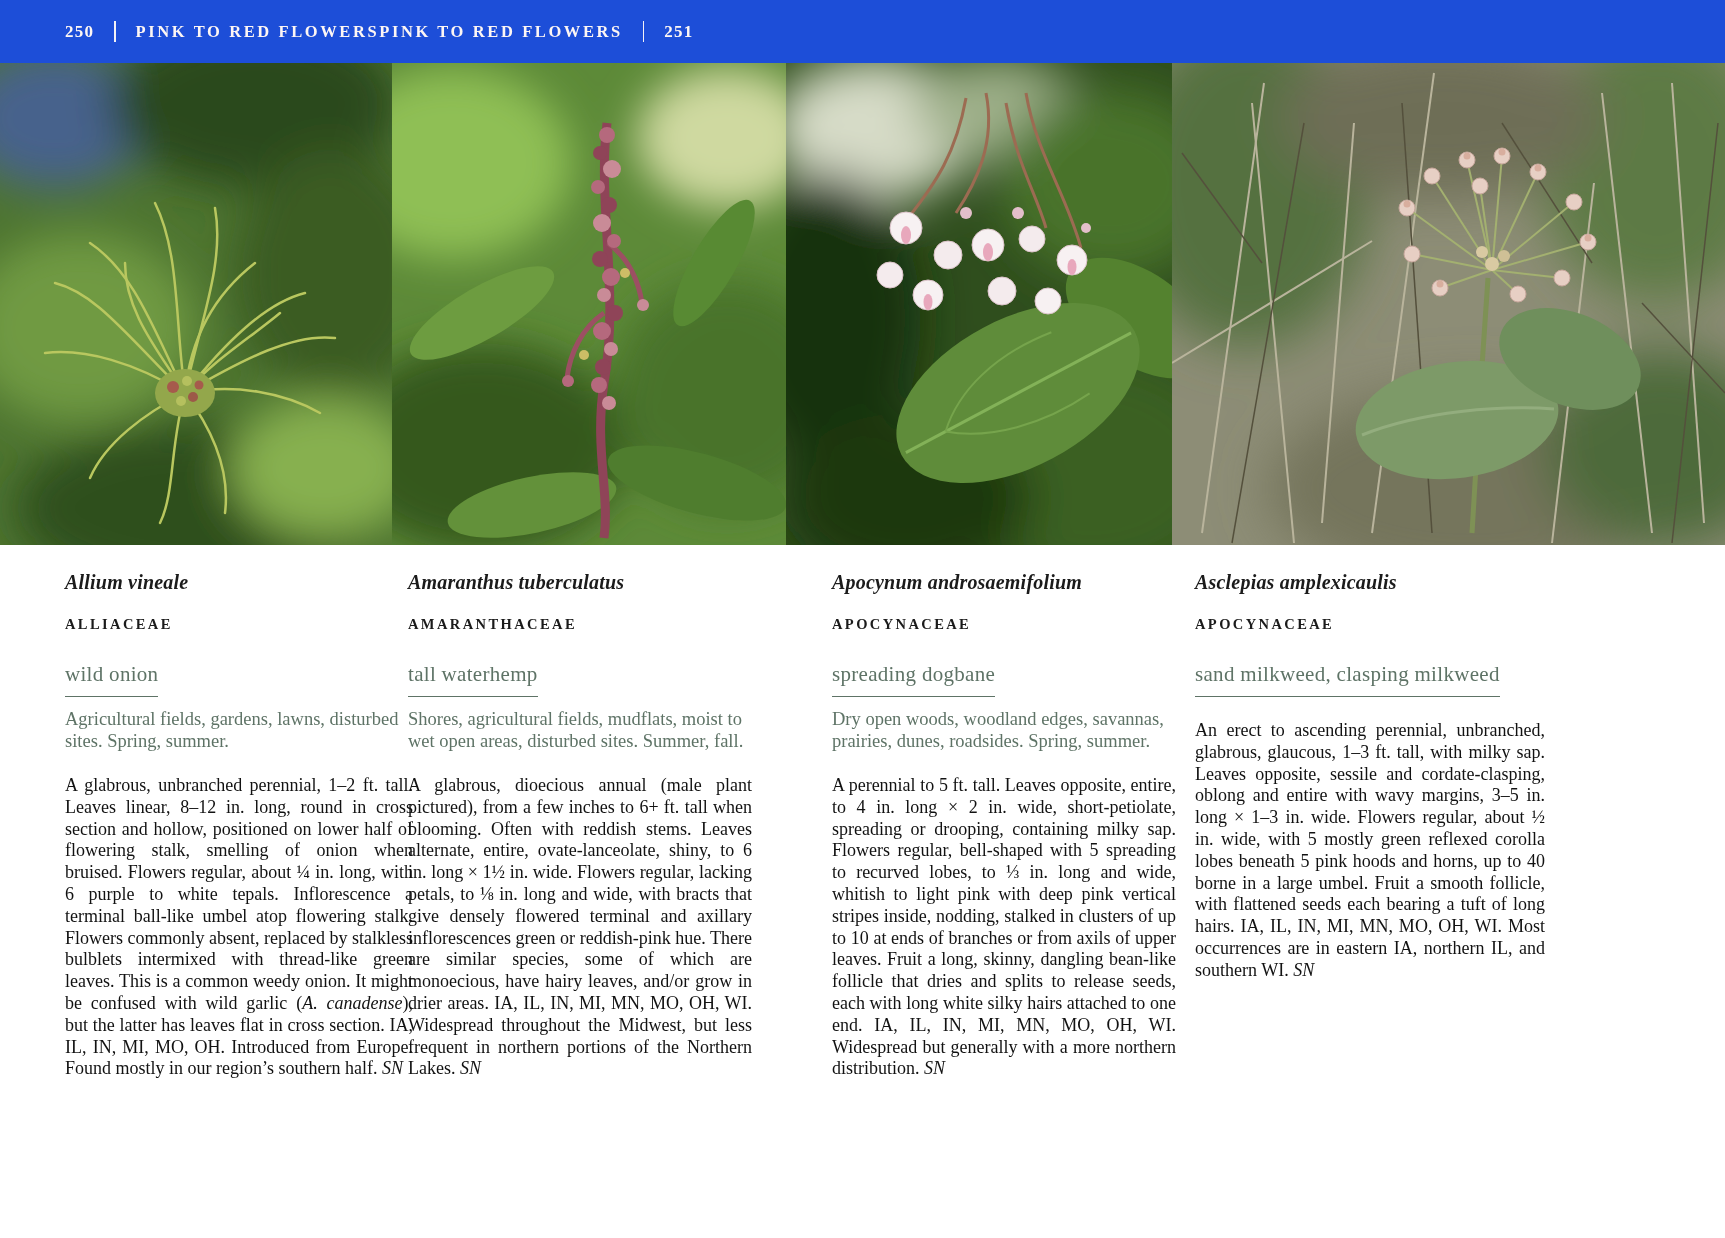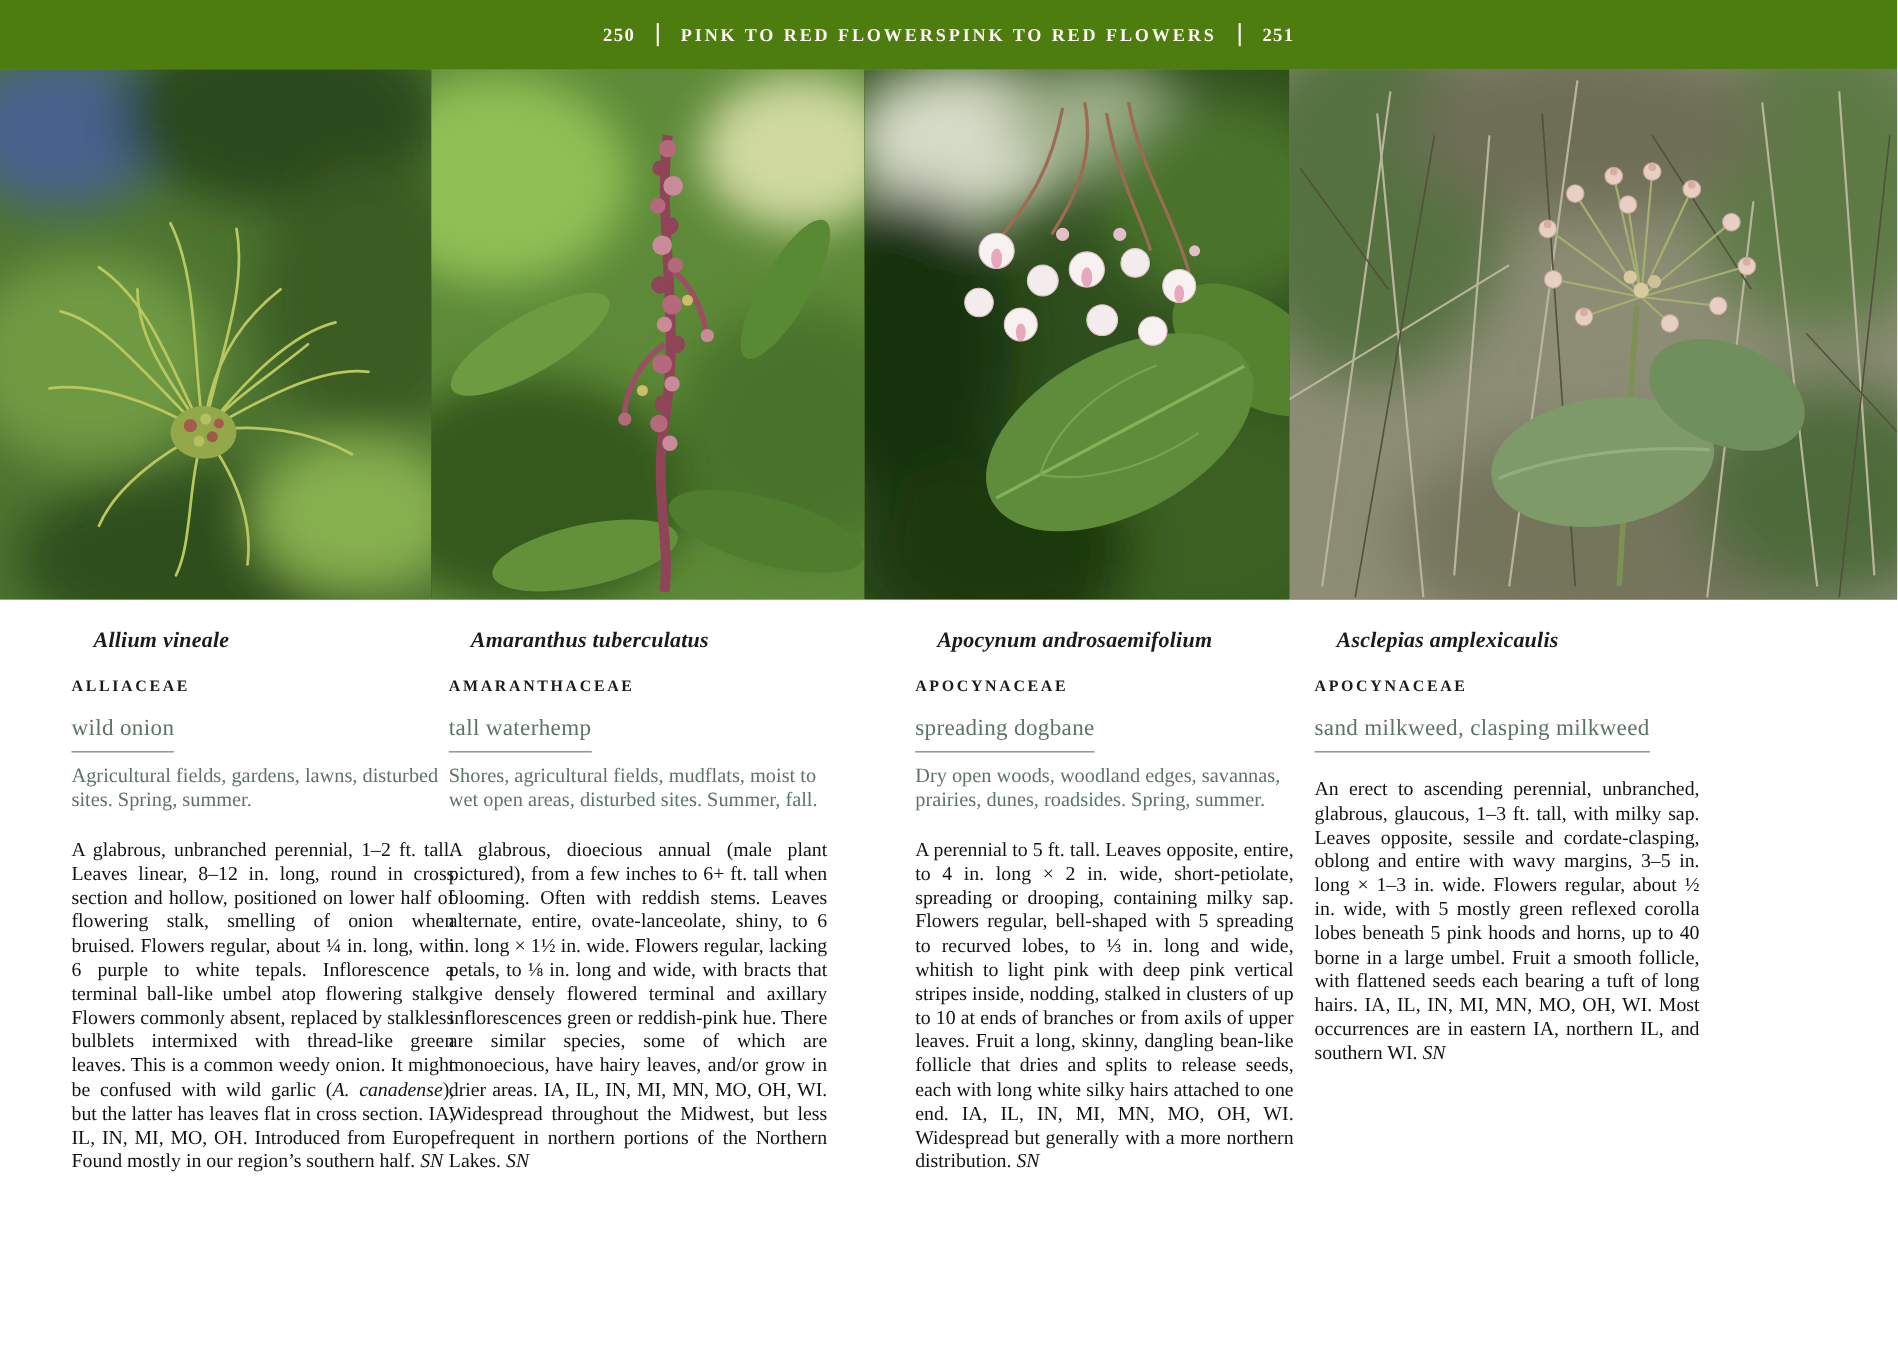--- a/index.html
+++ b/index.html
@@ -8,22 +8,22 @@
     width:1725px; height:1238px;
     font-family:"Liberation Serif", serif;
     color:#161616;
     overflow:hidden;
   }
   .page { position:relative; width:1725px; height:1238px; background:#ffffff; overflow:hidden; }
 
   
   .header-bar {
     position:absolute; top:0; left:0; width:1725px; height:63px;
-    background:#4d7c0f;
-    display:flex; align-items:center; justify-content:center;
+    background:#1d4ed8;
+    display:flex; align-items:center; justify-content:flex-start;
     padding:0 65px;
   }
   .running-head {
     color:#fdf6f4; font-size:16.5px; font-weight:bold;
     letter-spacing:2.6px; display:flex; align-items:center; gap:20px;
     white-space:nowrap;
   }
   .running-head .pageno { letter-spacing:1.2px; font-size:17px; }
   .head-divider { display:inline-block; width:1.5px; height:21px; background:rgba(255,250,248,0.95); }
 
@@ -33,25 +33,25 @@
   .photo svg { display:block; width:100%; height:100%; }
   .photo-1 { width:392px; } .photo-2 { width:394px; } .photo-3 { width:386px; } .photo-4 { width:553px; }
 
   
   .col { position:absolute; top:571px; }
   .col-1 { left:65px;   width:348px; }
   .col-2 { left:408px;  width:344px; }
   .col-3 { left:832px;  width:344px; }
   .col-4 { left:1195px; width:350px; }
 
-  .sci { font-style:italic; font-weight:bold; font-size:20px; color:#1b1b1b; letter-spacing:0.2px;margin-left:20px; }
+  .sci { font-style:italic; font-weight:bold; font-size:20px; color:#1b1b1b; letter-spacing:0.2px; }
   .fam { font-size:14.5px; font-weight:bold; letter-spacing:2.4px; color:#1b1b1b; margin-top:22px; }
   .common {
     display:inline-block; font-size:21px; color:#5e7366; letter-spacing:0.3px;
-    margin-top:16px; padding-bottom:9px; border-bottom:1.5px solid #5e7366;
+    margin-top:29px; padding-bottom:9px; border-bottom:1.5px solid #5e7366;
   }
   .habitat { font-size:18.5px; line-height:22px; color:#5e7366; margin-top:11px; }
   .desc { font-size:18px; line-height:21.8px; color:#121212; margin-top:23px; text-align:justify; }
   .ital { font-style:italic; }
 </style>
 </head>
 <body>
 
 <div class="page">
 

